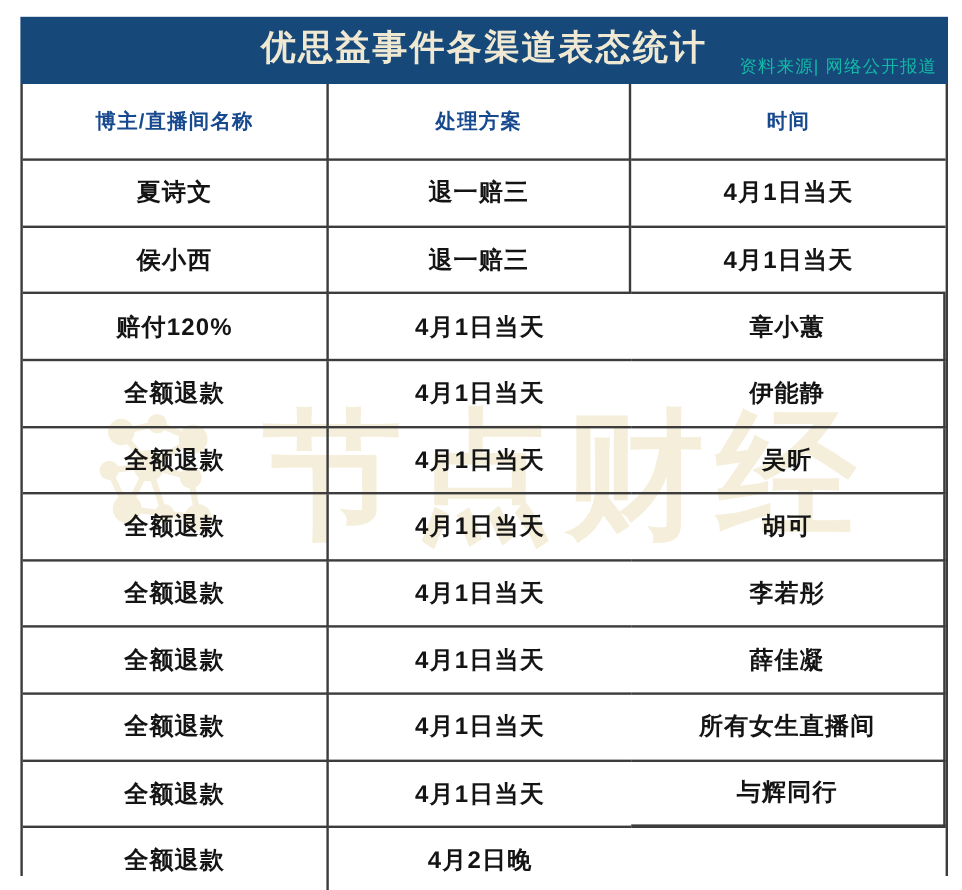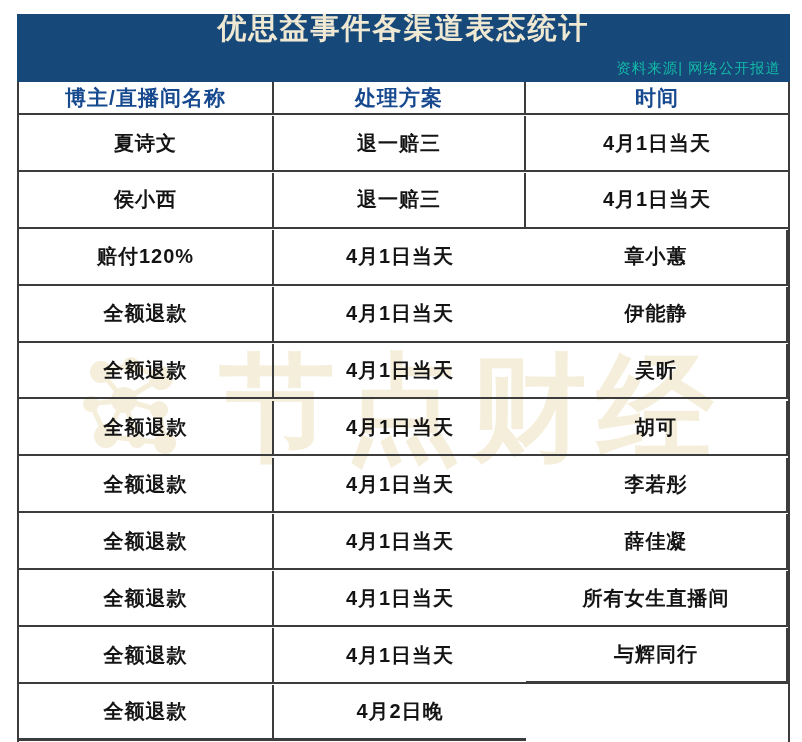--- a/index.html
+++ b/index.html
@@ -18,23 +18,24 @@
   .poster {
     position: absolute;
     left: 17px;
     top: 14px;
     width: 773px;
     height: 716px;
   }
   
   .title-band {
     position: relative;
-    height: 68px;
+    height: 56px;
     background: #164879;
     display: flex;
+    align-items: center;
     justify-content: center;
   }
   .title-band .title {
     color: #efe8d2;
     font-size: 29px;
     font-weight: 700;
     letter-spacing: 2px;
     line-height: 1;
     padding-bottom: 4px;
   }
@@ -69,23 +70,23 @@
     align-items: center;
     justify-content: center;
     border-bottom: 2px solid #3c3c3c;
     box-sizing: border-box;
     background: transparent;
   }
   .cell.col-0, .cell.col-1 {
     border-right: 2px solid #3c3c3c;
   }
   .cell.head {
-    height: 33px;
+    height: 64px;
     color: #17498f;
-    font-size: 21px;
+    font-size: 17px;
     font-weight: 700;
     letter-spacing: 1px;
   }
   .cell.body {
     height: 55.64px;
     color: #141414;
     font-size: 20px;
     letter-spacing: 1px;
     font-weight: bold;
   }

